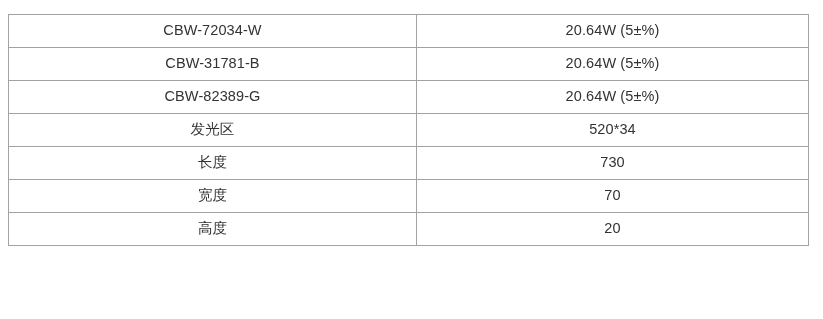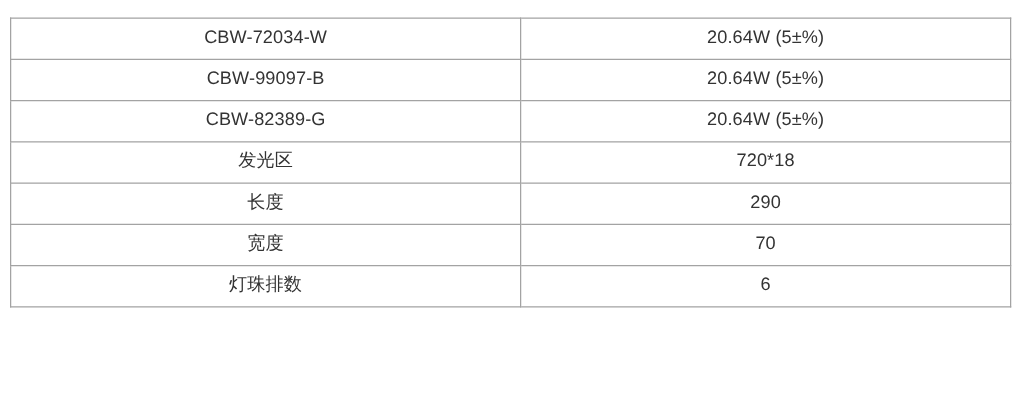--- a/index.html
+++ b/index.html
@@ -63,39 +63,39 @@
       <colgroup>
         <col class="col-param">
         <col class="col-value">
       </colgroup>
       <tbody>
         <tr>
           <td class="cell-param">CBW-72034-W</td>
           <td class="cell-value">20.64W (5±%)</td>
         </tr>
         <tr>
-          <td class="cell-param">CBW-99097-B</td>
+          <td class="cell-param">CBW-31781-B</td>
           <td class="cell-value">20.64W (5±%)</td>
         </tr>
         <tr>
           <td class="cell-param">CBW-82389-G</td>
           <td class="cell-value">20.64W (5±%)</td>
         </tr>
         <tr>
           <td class="cell-param cn">发光区</td>
-          <td class="cell-value">720*18</td>
+          <td class="cell-value">520*34</td>
         </tr>
         <tr>
           <td class="cell-param cn">长度</td>
-          <td class="cell-value">290</td>
+          <td class="cell-value">730</td>
         </tr>
         <tr>
           <td class="cell-param cn">宽度</td>
           <td class="cell-value">70</td>
         </tr>
         <tr>
-          <td class="cell-param cn">灯珠排数</td>
-          <td class="cell-value">6</td>
+          <td class="cell-param cn">高度</td>
+          <td class="cell-value">20</td>
         </tr>
       </tbody>
     </table>
   </div>
 </div>
 
 </body></html>

